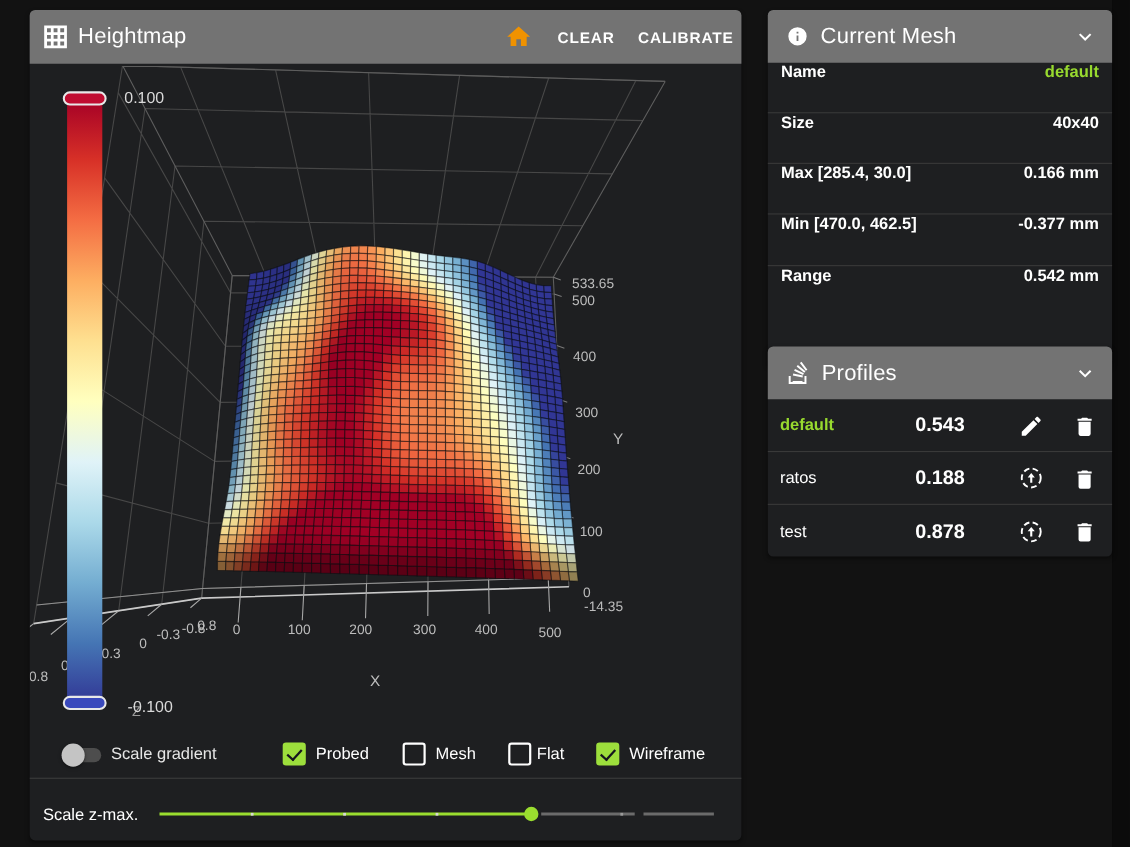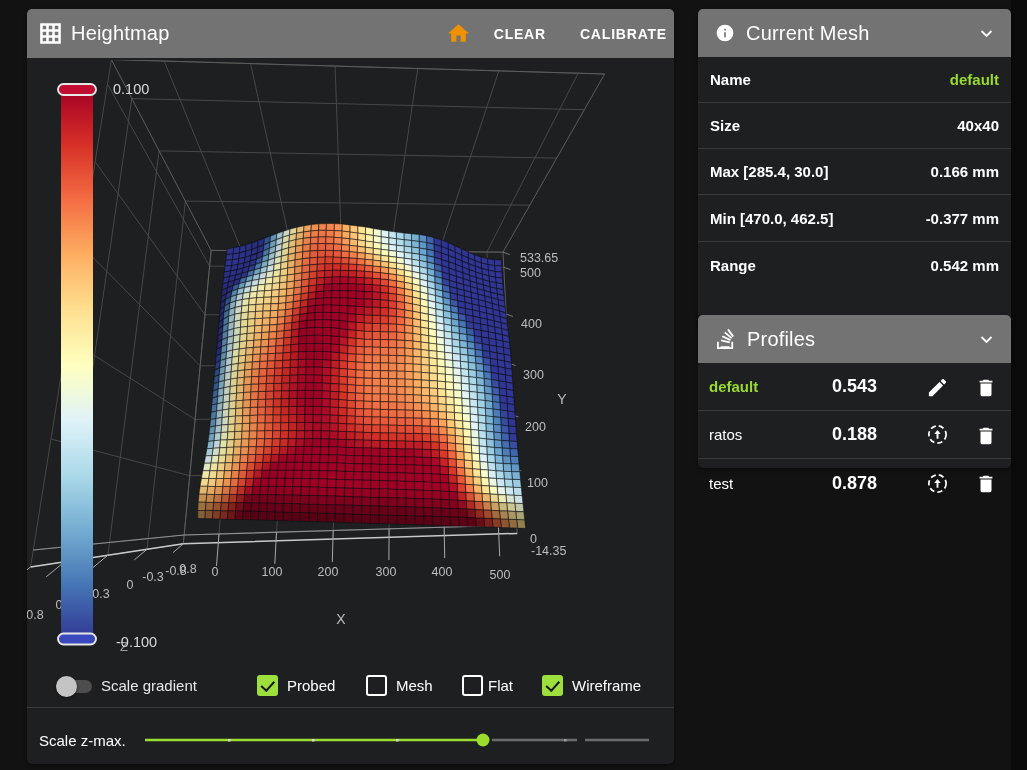--- a/index.html
+++ b/index.html
@@ -1,39 +1,39 @@
 <!DOCTYPE html>
 <html><head><meta charset="utf-8"><style>
 *{margin:0;padding:0;box-sizing:border-box}
 html,body{width:1027px;height:770px;background:#121212;overflow:hidden;
 font-family:"Liberation Sans",sans-serif;}
 .card{position:absolute;background:#1e1f21;border-radius:5px;box-shadow:0 2px 4px rgba(0,0,0,.4)}
 .chead{background:#737373;height:49px;border-radius:5px 5px 0 0;display:flex;align-items:center;color:#fff}
 .ctitle{font-size:20px;font-weight:500;color:#fff;letter-spacing:0.2px}
-.row{display:flex;align-items:center;justify-content:space-between;padding:0 12px;border-bottom:1px solid #393939;color:#fff}
+.row{display:flex;justify-content:space-between;padding:0 12px;border-bottom:1px solid #393939;color:#fff}
 .rl{font-size:15px;font-weight:600;color:#fff}
 .rv{font-size:15px;font-weight:700;color:#fff}
 .green{color:#98da2f}
 .btn{font-size:14px;font-weight:700;letter-spacing:0.8px;color:#fff}
 svg{display:block}
 </style></head>
 <body>
 <div style="position:absolute;left:1011px;top:0;width:16px;height:770px;background:#0b0b0b"></div>
 
 <div class="card" style="left:27px;top:9px;width:647px;height:755px">
   <div class="chead">
     <svg width="29" height="29" viewBox="0 0 24 24" style="margin:0 6px 0 9px" fill="none" stroke="#fff" stroke-width="2.1">
       <path d="M4.5 4.5h15v15h-15zM9.5 4.5v15M14.5 4.5v15M4.5 9.5h15M4.5 14.5h15"></path>
     </svg>
     <div class="ctitle">Heightmap</div>
     <div style="flex:1"></div>
     <svg width="25" height="25" viewBox="0 0 24 24" fill="#f09200" style="margin:0 23px 0 0">
         <path d="M10 20v-6h4v6h5v-8h3L12 3 2 12h3v8h5z"></path>
       </svg>
-    <div class="btn" style="margin-right:34px">CLEAR</div>
+    <div class="btn" style="margin-right:21px">CLEAR</div>
     <div class="btn" style="margin-right:7px">CALIBRATE</div>
   </div>
 
   <div style="position:absolute;left:0;top:51px;width:647px;height:604px;overflow:hidden">
     <svg width="647" height="604" viewBox="0 0 647 604">
         <path d="M214.6 190.6L137.2 1.0M264.9 190.8L223.5 3.5M314.6 191.1L308.1 6.0M363.6 191.4L390.8 8.5M412.1 191.7L471.8 10.9M459.9 192.0L551.1 13.2M184.1 190.4L476.0 192.1M158.4 141.1L502.8 145.2M132.1 90.9L529.7 98.1M104.8 38.6L557.3 49.7M84.4 -0.5L577.7 14.0M157.1 475.0L6.3 490.0M162.7 415.7L24.0 379.0M168.1 359.4L40.0 278.1M173.1 305.8L54.7 186.0M178.0 254.8L68.1 101.7M182.6 206.2L80.5 24.2M156.3 483.8L184.1 190.4M120.0 489.3L158.4 141.1M80.9 495.2L132.1 90.9M37.7 501.7L104.8 38.6M3.6 506.9L84.4 -0.5M191.3 482.7L214.6 190.6M249.1 480.9L264.9 190.8M306.0 479.1L314.6 191.1M362.0 477.4L363.6 191.4M417.3 475.6L412.1 191.7M471.8 473.9L459.9 192.0M157.1 475.0L489.7 465.0M162.7 415.7L486.9 408.4M168.1 359.4L484.2 354.5M173.1 305.8L481.6 303.1M178.0 254.8L479.2 254.1M182.6 206.2L476.8 207.3" stroke="#474747" stroke-width="1" fill="none"></path>
         <path d="M184.1 190.4L84.4 -0.5M476.0 192.1L577.7 14.0M84.4 -0.5L577.7 14.0M184.1 190.4L476.0 192.1M156.3 483.8L184.1 190.4M490.2 473.4L476.0 192.1M156.3 483.8L3.6 506.9" stroke="#5d5d5d" stroke-width="1" fill="none"></path>
         <path d="M156.3 483.8L490.2 473.4M156.3 483.8L3.6 506.9" stroke="#c9c9c9" stroke-width="1.5" fill="none"></path>
         <path d="M157.1 475.0L489.7 465.0M157.1 475.0L6.3 490.0" stroke="#8f8f8f" stroke-width="1.1" fill="none"></path>
         <path d="M192.0 474.0L189.5 505.9M249.5 472.2L247.8 503.9M306.2 470.5L305.3 502.0M362.1 468.8L361.9 500.0M417.2 467.2L417.7 498.1M471.4 465.6L472.7 496.2M156.3 483.8L146.1 492.5M120.0 489.3L107.3 499.9M80.9 495.2L65.5 507.9M37.7 501.7L19.2 516.8M3.6 506.9L-17.5 523.8" stroke="#a8a8a8" stroke-width="1" fill="none"></path>
@@ -1666,21 +1666,21 @@
   <div class="row" style="height:47px">
       <div class="rl">Min [470.0, 462.5]</div>
       <div class="rv">-0.377 mm</div>
     </div>
   <div class="row" style="height:46px;border-bottom:none">
       <div class="rl">Range</div>
       <div class="rv">0.542 mm</div>
     </div>
 </div>
 
-<div class="card" style="left:698px;top:315px;width:313px;height:153px">
+<div class="card" style="left:698px;top:315px;width:313px;height:191px">
   <div class="chead" style="height:48px">
     <svg width="24" height="24" viewBox="0 0 24 24" style="margin:0 9px 0 16px" fill="#fff">
       <path d="M17.36 20.2v-5.38h1.79V22H3v-7.18h1.8v5.38h12.56z"></path>
       <path d="M6.59 21.05v-1.8h8.98v1.8H6.59zM6.77 14.32l.37-1.76 8.79 1.85-.37 1.76-8.79-1.85zM7.93 10.11l.76-1.61 8.14 3.78-.76 1.62-8.14-3.79zM10.19 6.12l1.15-1.38 6.9 5.75-1.15 1.38-6.9-5.75zM14.64 1.87L20 9.08l-1.44 1.07-5.36-7.21 1.44-1.07z"></path>
     </svg>
     <div class="ctitle">Profiles</div>
     <div style="flex:1"></div>
     <svg width="17" height="17" viewBox="0 0 24 24" style="margin-right:16px" fill="none" stroke="#fff" stroke-width="2.6">
         <path d="M5 8.5l7 7 7-7"></path>
       </svg>

